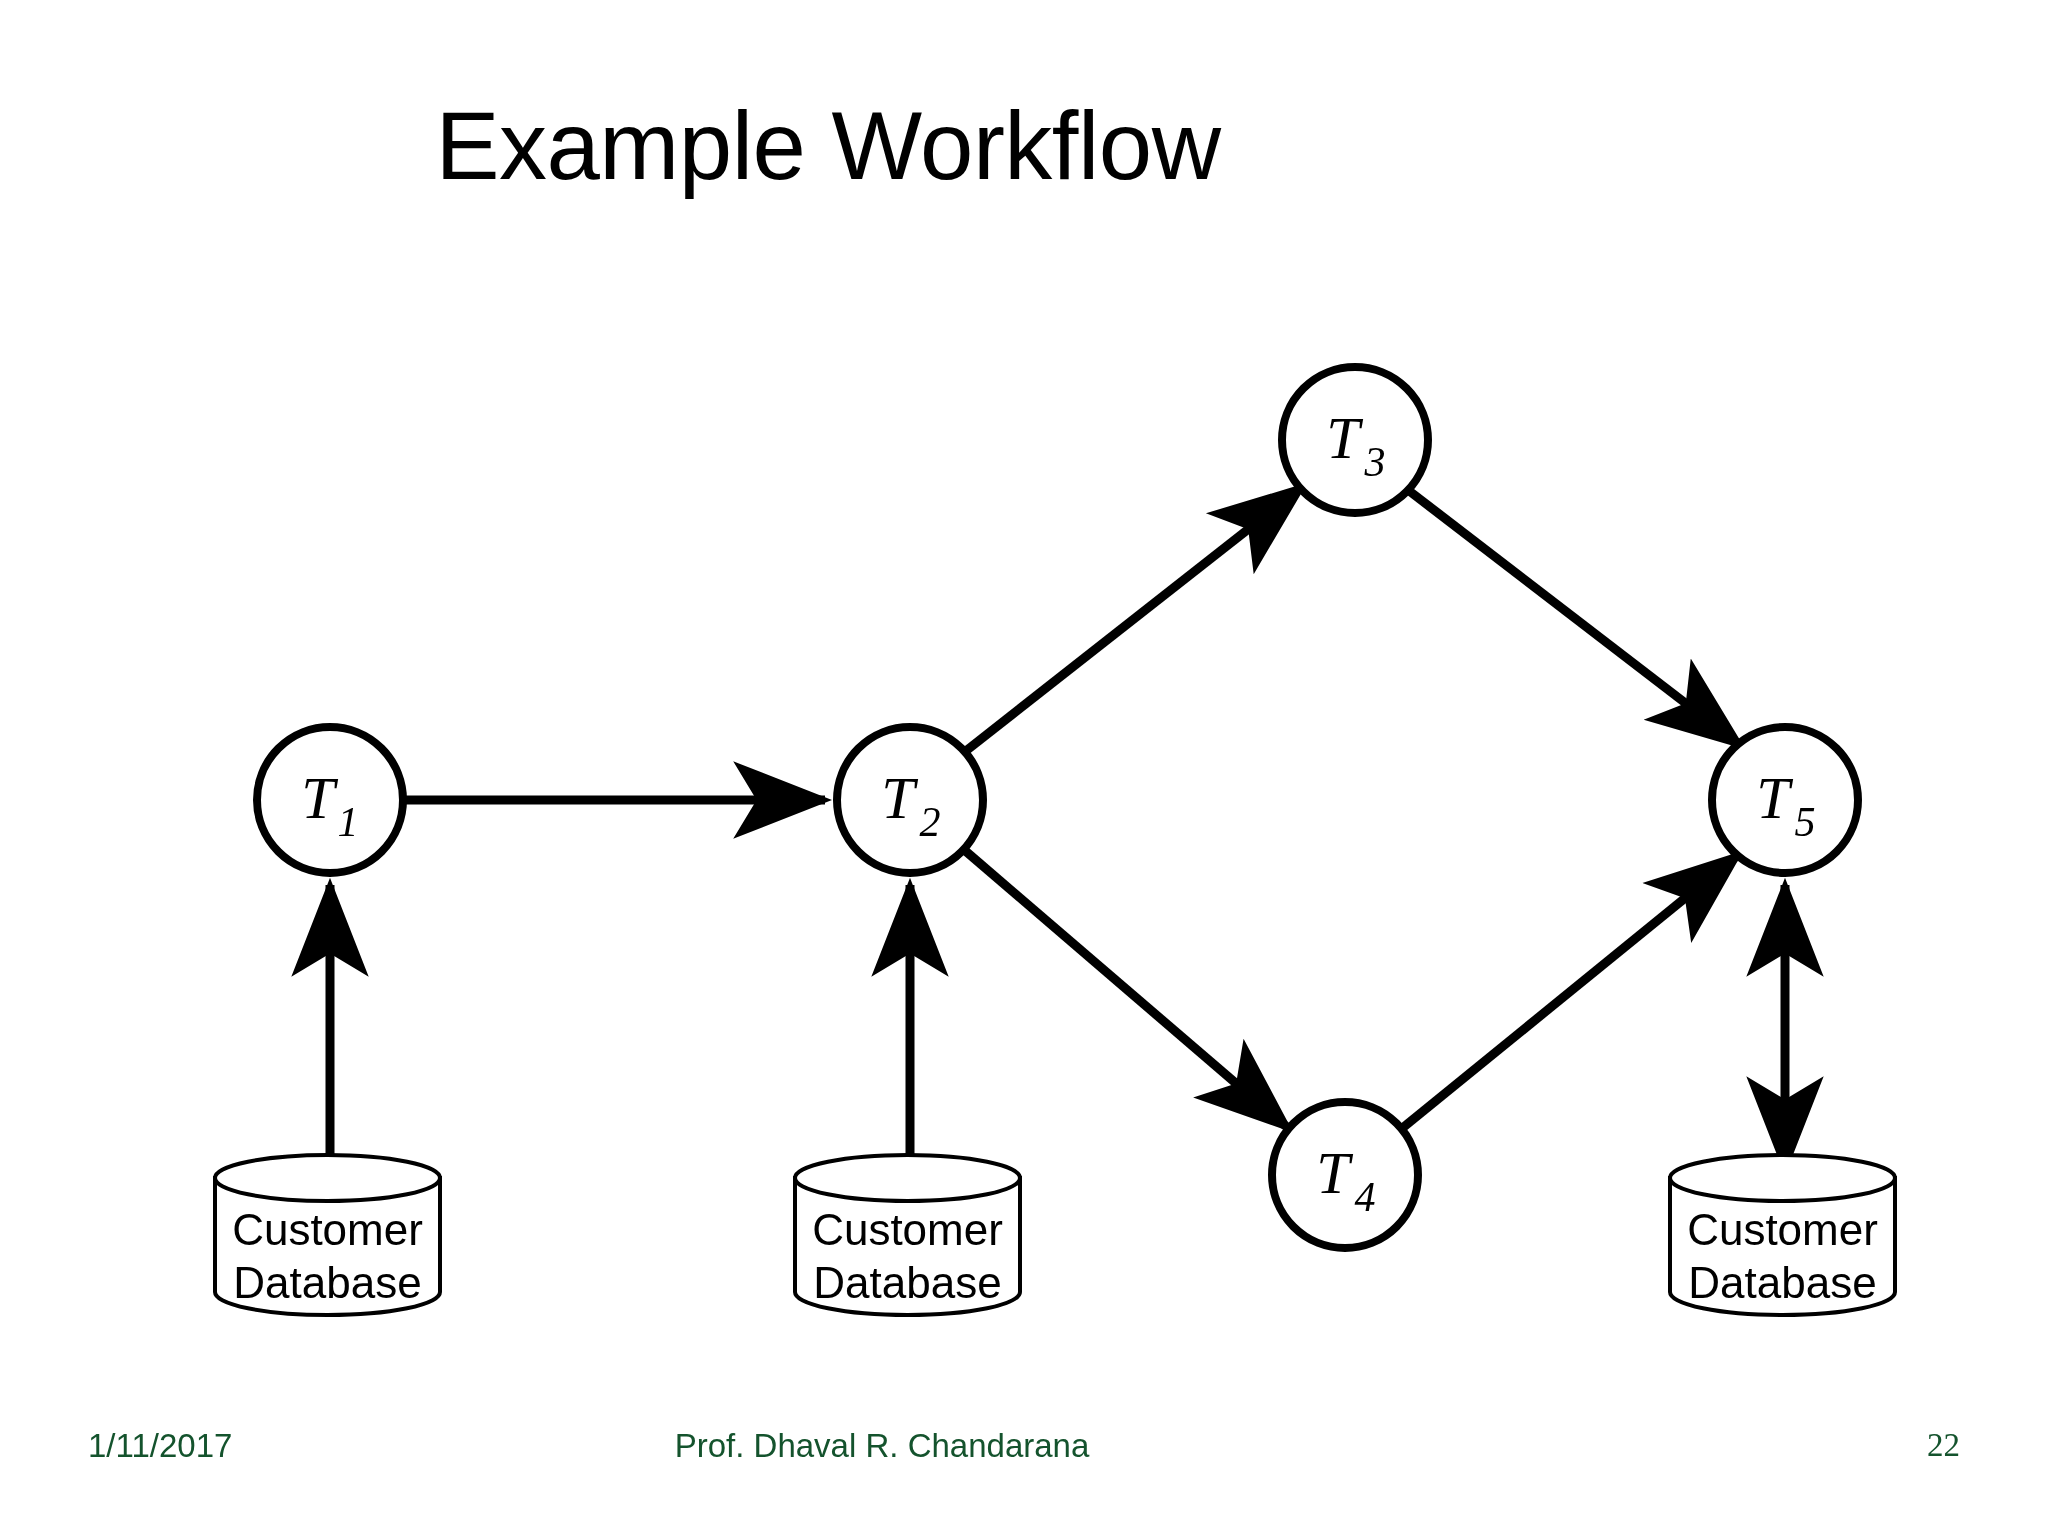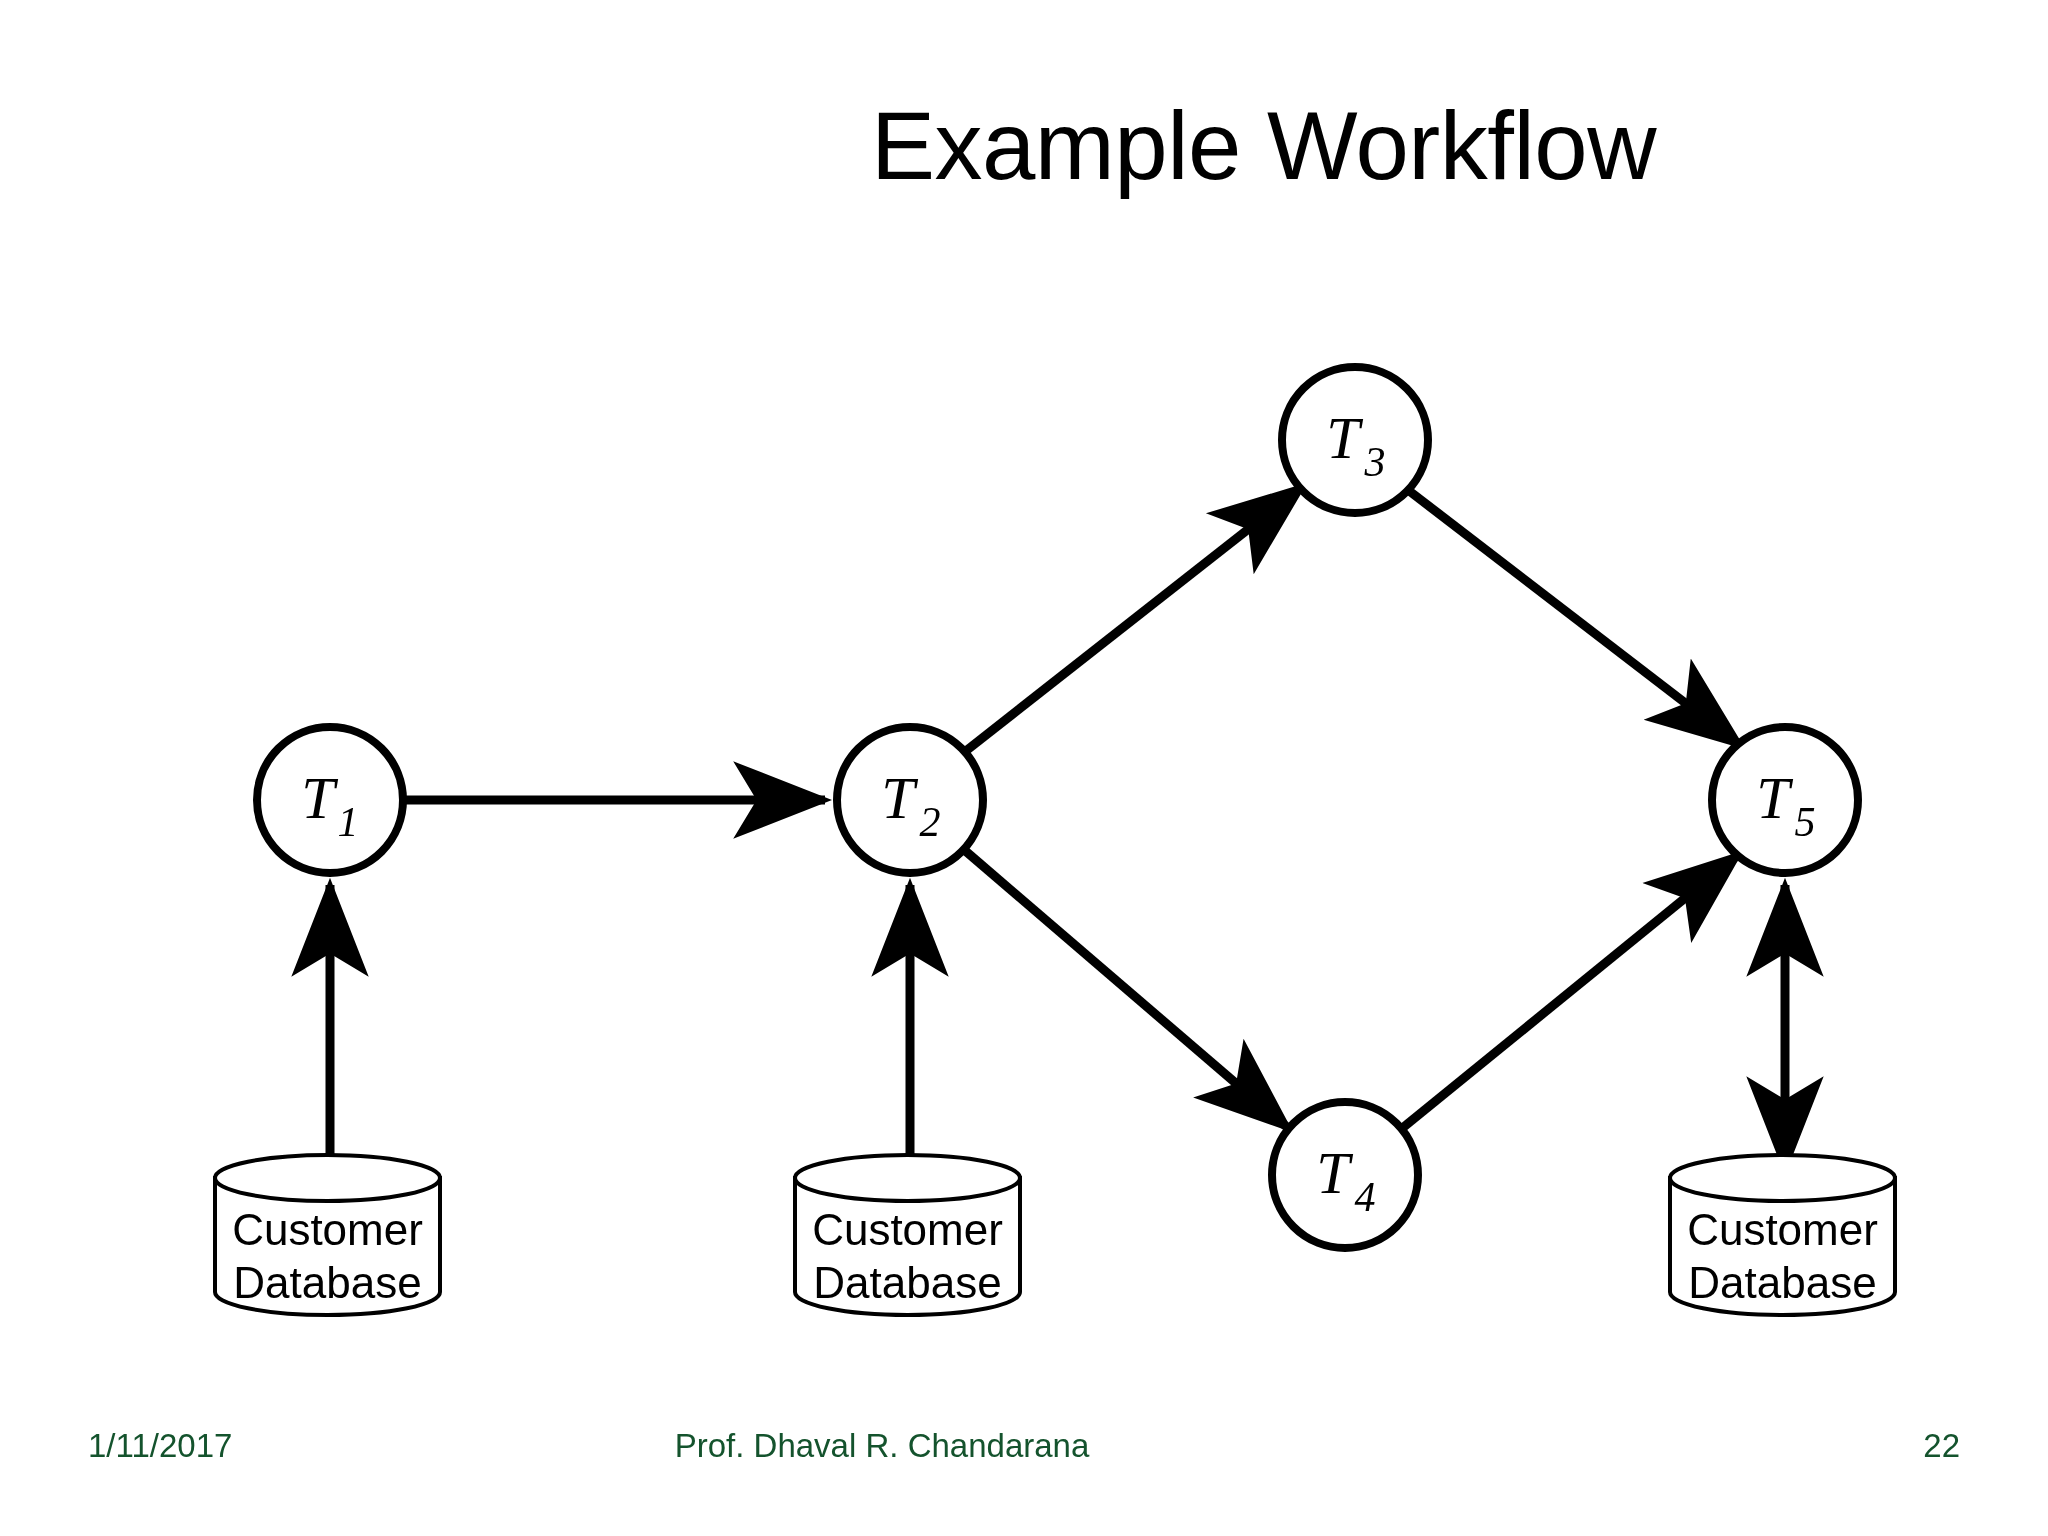--- a/index.html
+++ b/index.html
@@ -17,21 +17,21 @@
   #slide {
     position: absolute;
     inset: 0;
     background: #ffffff;
   }
   #slide-title {
     position: absolute;
     left: 0;
     top: 96px;
     width: 1656px;
-    text-align: right;
+    text-align: center;
     font-family: "Liberation Sans", sans-serif;
     font-size: 96px;
     font-weight: 400;
     line-height: 1.05;
     color: #000000;
     letter-spacing: -0.5px;
   }
   #diagram {
     position: absolute;
     left: 0;
@@ -57,20 +57,21 @@
     width: 1764px;
     text-align: center;
   }
   #footer-page {
     left: 0;
     top: 1427px;
     width: 2048px;
     text-align: right;
     padding-right: 88px;
     box-sizing: border-box;
+    font-family: Liberation Serif, serif;
   }
   svg text.node-label {
     font-family: "Liberation Serif", serif;
     font-style: italic;
     fill: #000000;
   }
   svg text.db-label {
     font-family: "Liberation Sans", sans-serif;
     fill: #000000;
   }

